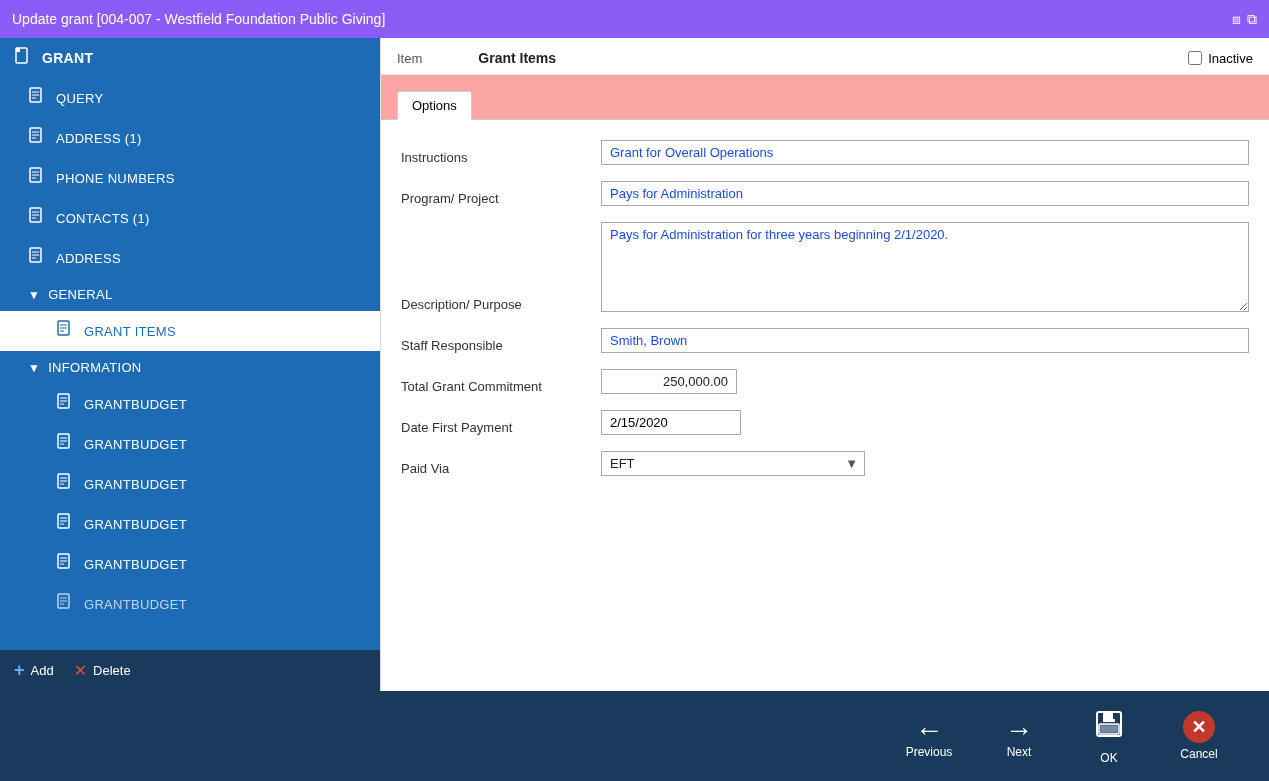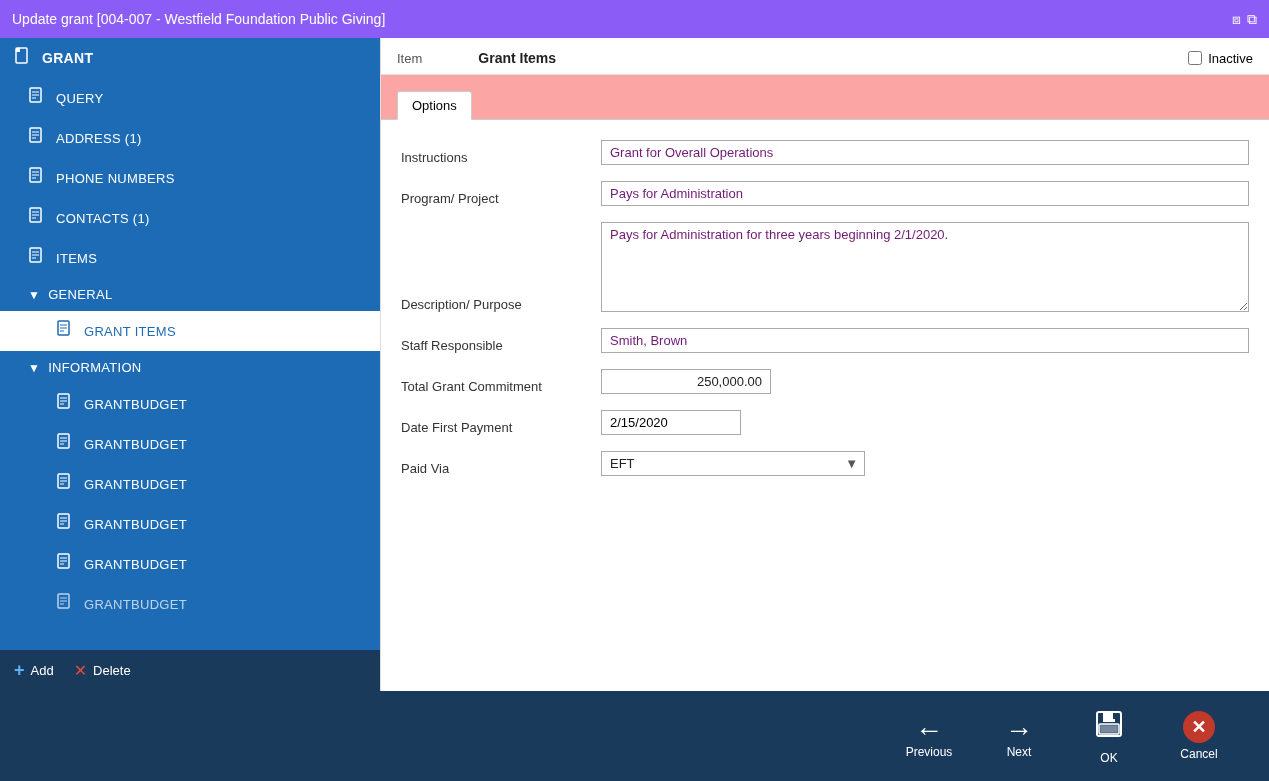--- a/index.html
+++ b/index.html
@@ -160,29 +160,29 @@
       font-size: 13px;
       color: #333;
       padding-top: 5px;
     }
     .form-control {
       flex: 1;
       border: 1px solid #aaa;
       padding: 4px 8px;
       font-size: 13px;
       font-family: inherit;
-      color: #701a75;
+      color: #1d4ed8;
       background: white;
     }
     textarea.form-control {
       resize: vertical;
       height: 90px;
     }
     .form-control-small {
-      width: 170px;
+      width: 136px;
       border: 1px solid #aaa;
       padding: 4px 8px;
       font-size: 13px;
       font-family: inherit;
       color: #222;
       background: white;
       text-align: right;
     }
     .form-control-date {
       width: 140px;
@@ -343,21 +343,21 @@
 
       <div class="sidebar-item sub-item">
         <span class="sidebar-icon doc-icon">
           <svg viewBox="0 0 18 18" xmlns="http://www.w3.org/2000/svg">
               <rect x="2" y="1" width="11" height="14" rx="1" fill="none" stroke="white" stroke-width="1.5"></rect>
               <line x1="4" y1="5" x2="11" y2="5" stroke="white" stroke-width="1"></line>
               <line x1="4" y1="8" x2="11" y2="8" stroke="white" stroke-width="1"></line>
               <line x1="4" y1="11" x2="8" y2="11" stroke="white" stroke-width="1"></line>
             </svg>
         </span>
-        <span>ITEMS</span>
+        <span>ADDRESS</span>
       </div>
 
       <div class="sidebar-item sub-item">
         <span class="chevron">▼</span>
         <span>GENERAL</span>
       </div>
 
       <div class="sidebar-item sub-sub-item active">
         <span class="sidebar-icon doc-icon doc-icon-active">
           <svg viewBox="0 0 18 18" xmlns="http://www.w3.org/2000/svg">

